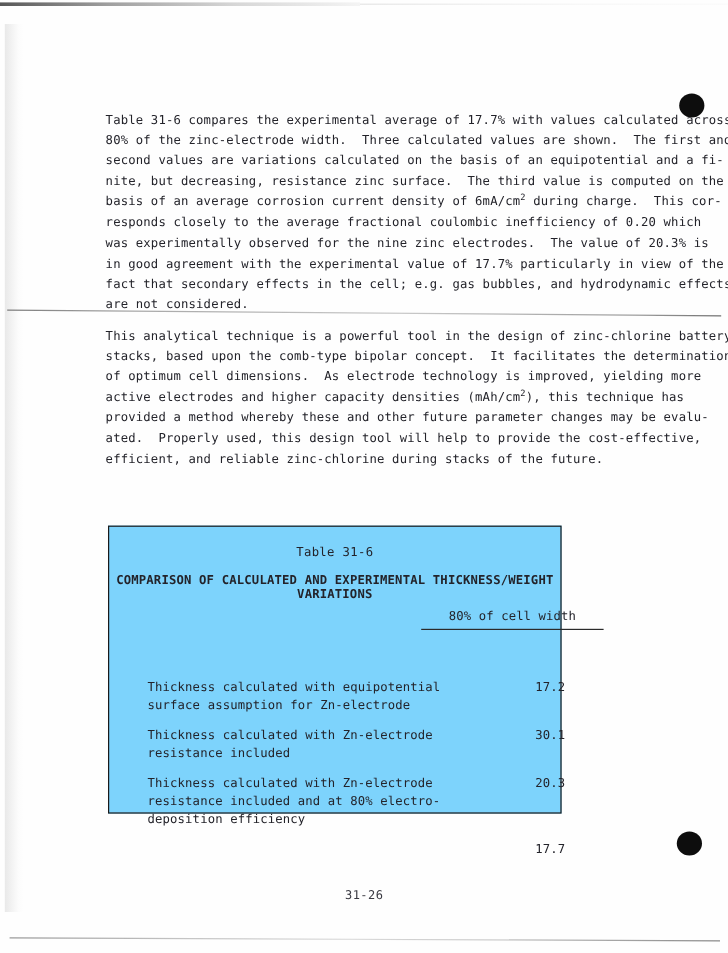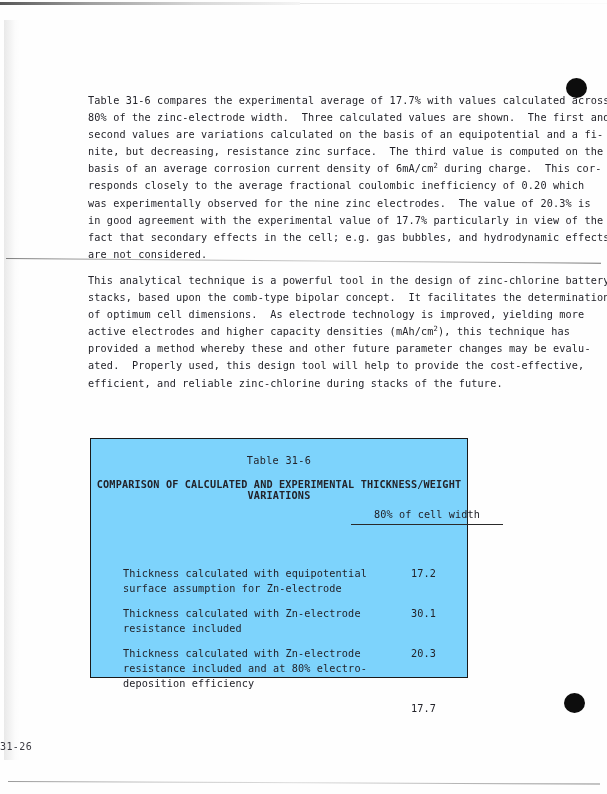--- a/index.html
+++ b/index.html
@@ -148,33 +148,33 @@
     color: #23232a;
     letter-spacing: 0.12px;
     white-space: pre;
     width: 250px;
   }
   .row-value {
     position: absolute;
     left: 288px;
     top: 0;
     width: 60px;
-    text-align: left;
+    text-align: right;
     font-size: 10.2px;
     line-height: 14.6px;
     color: #23232a;
     letter-spacing: 0.12px;
   }
 
   
   .page-number {
     position: absolute;
     left: 0; right: 0;
     top: 741px;
-    text-align: left;
+    text-align: center;
     font-size: 10px;
     color: #3a3a42;
     letter-spacing: 0.4px;
   }
 </style>
 </head>
 <body>
 
 <div class="page">
 

